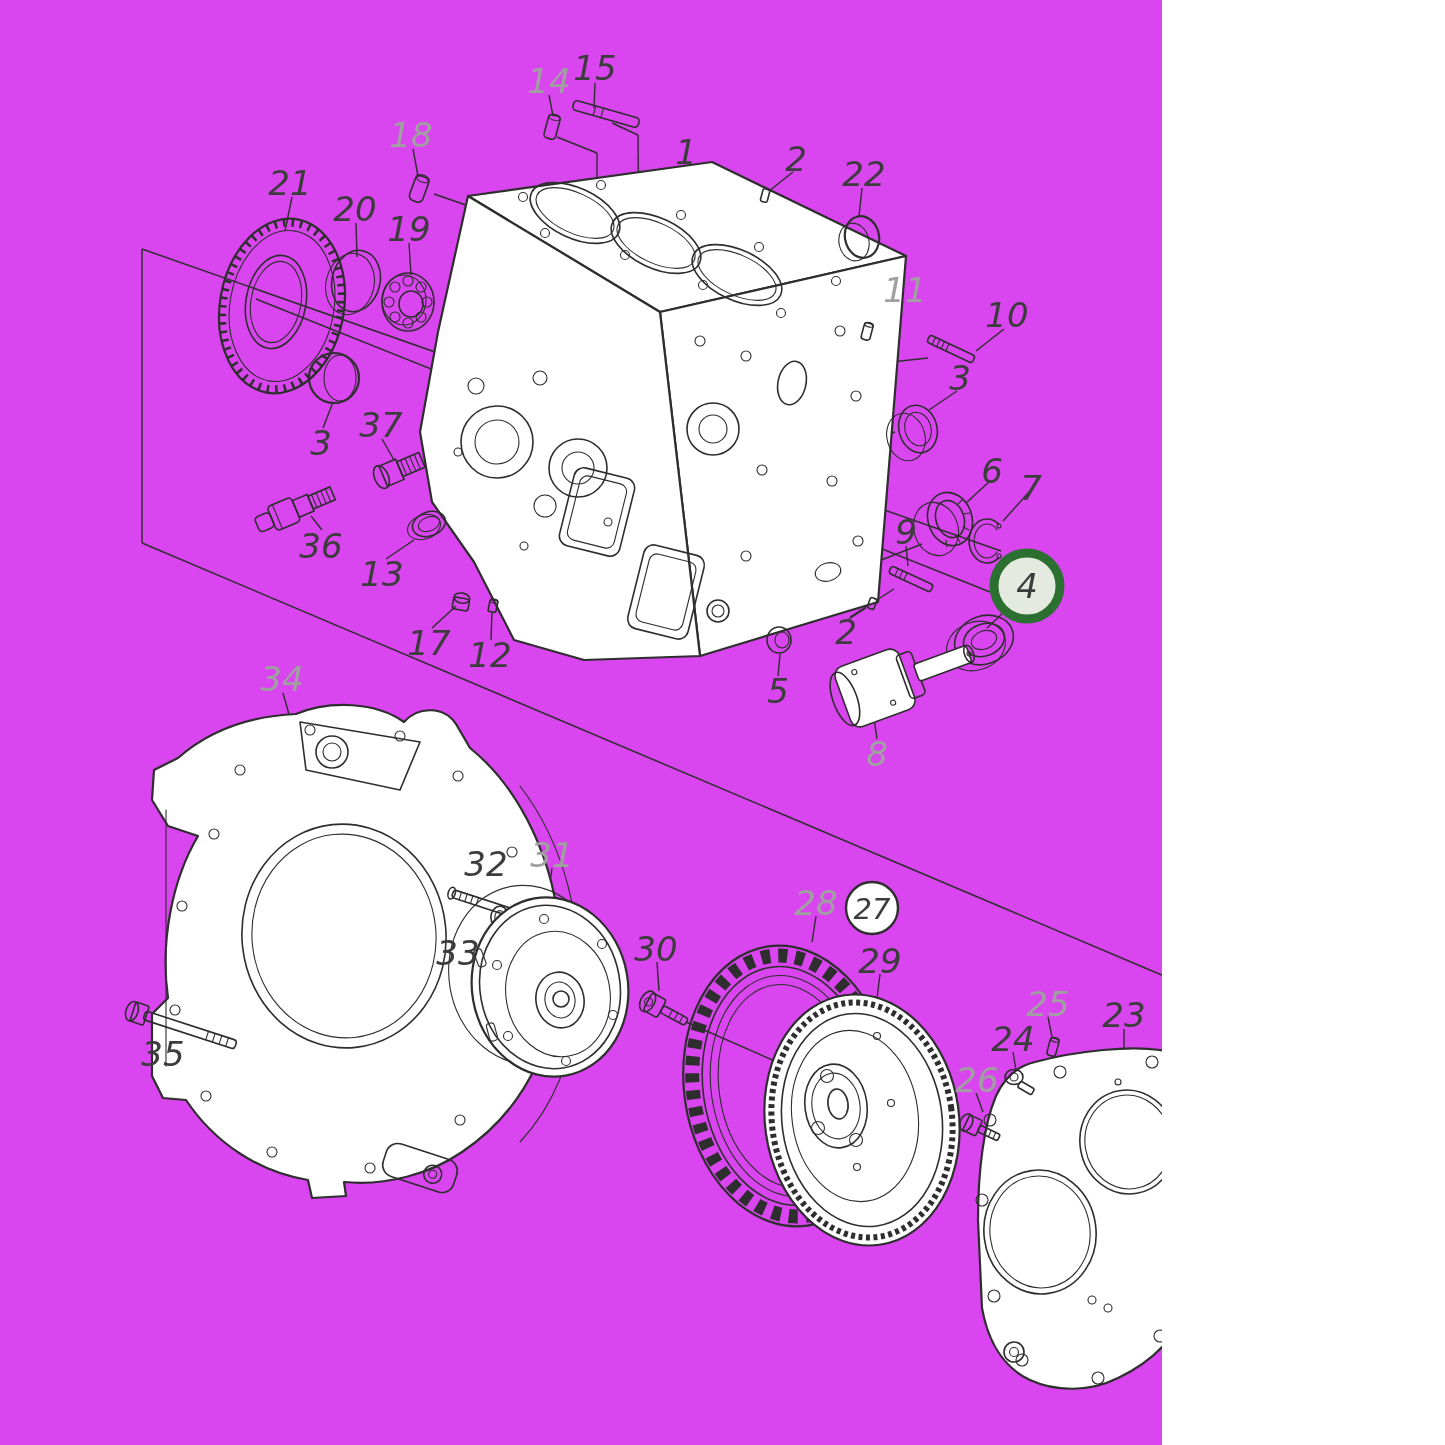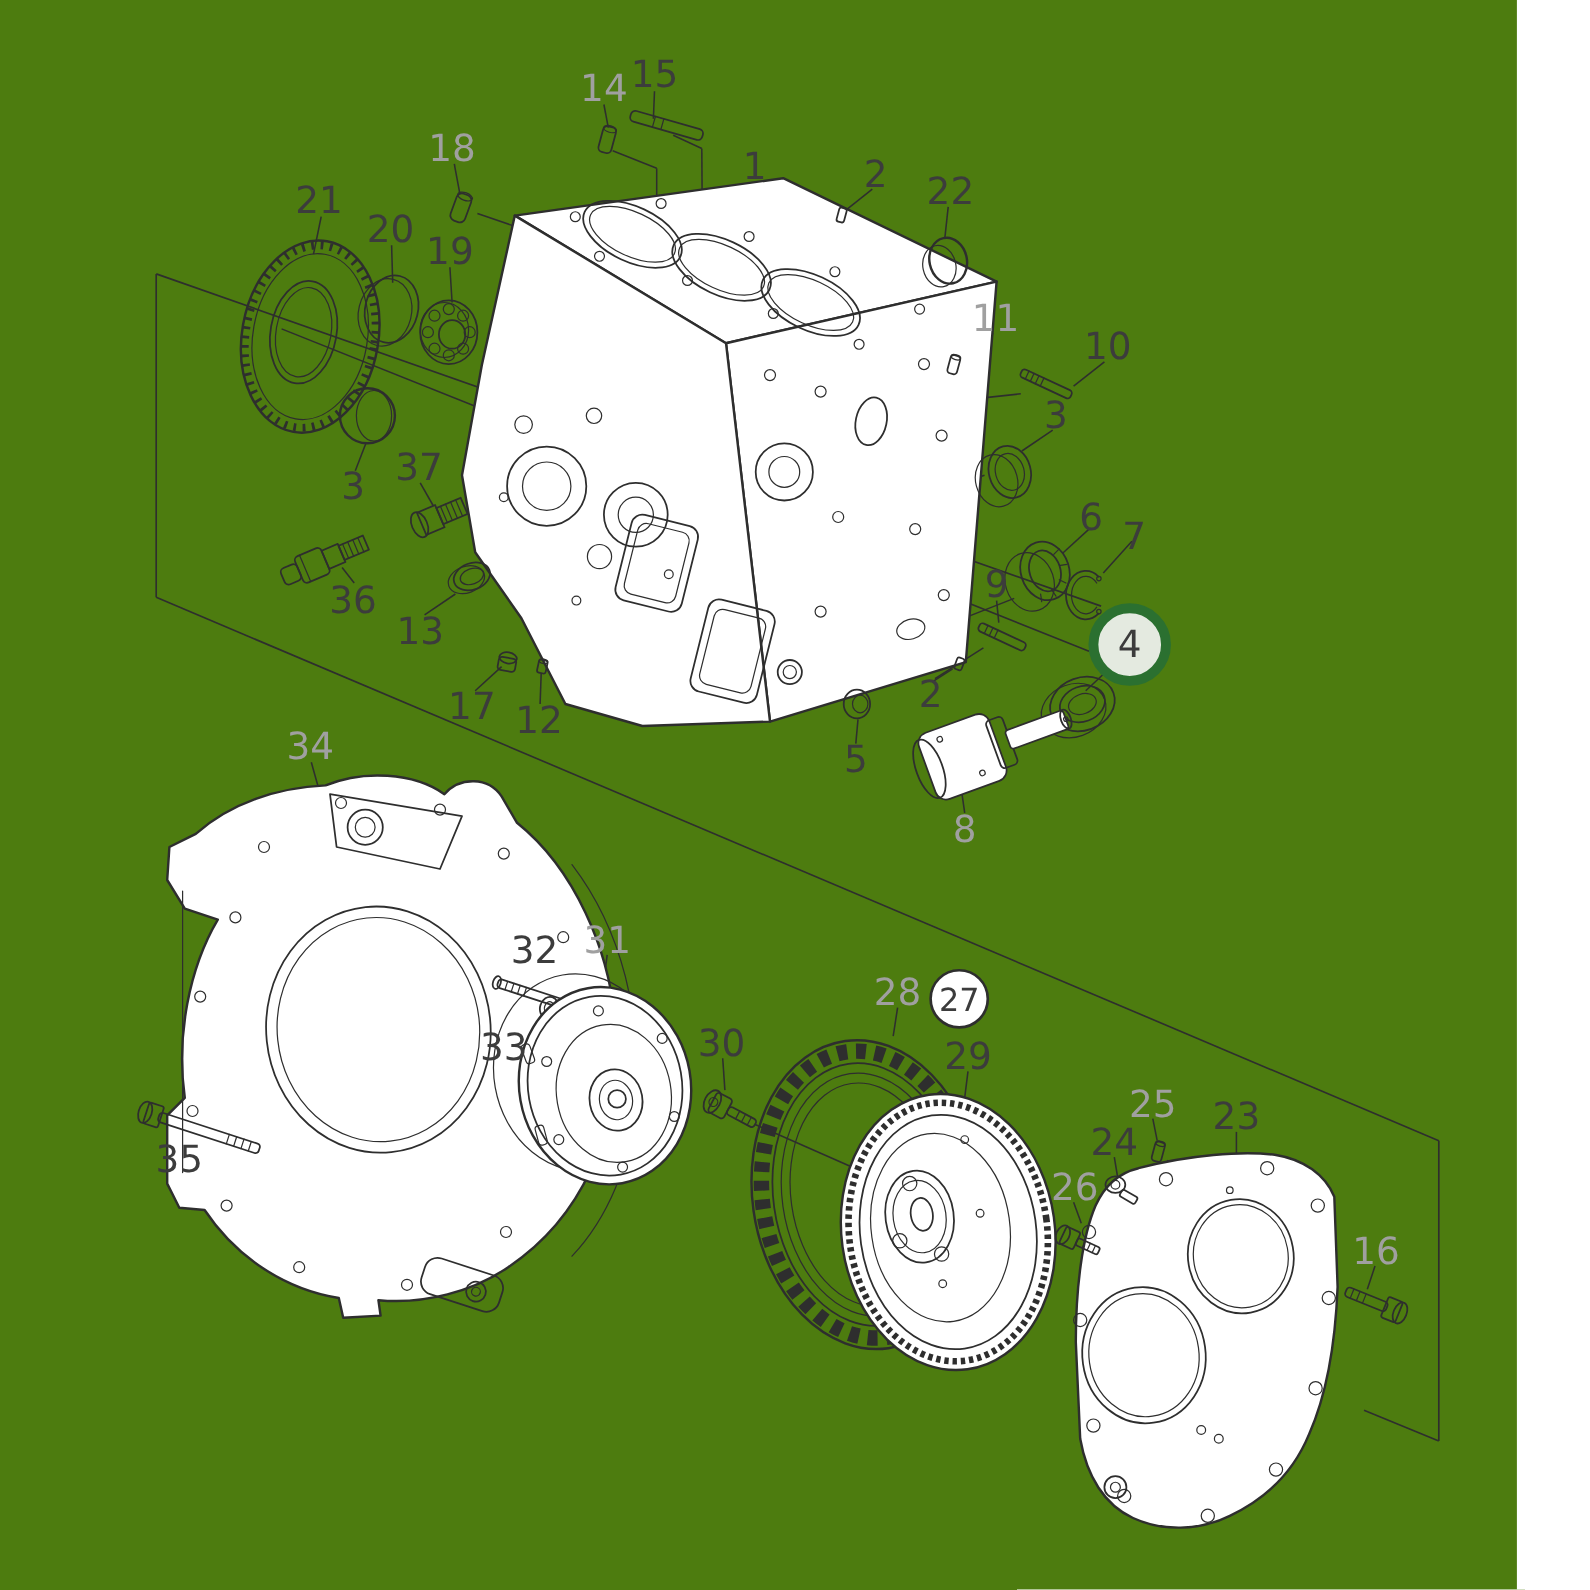--- a/index.html
+++ b/index.html
@@ -1,17 +1,17 @@
 <!DOCTYPE html>
 <html><head>
 <meta charset="utf-8">
 <style>
   html,body{margin:0;padding:0;background:#ffffff;}
   body{font-family:"DejaVu Sans","Liberation Sans",sans-serif;}
-  .stage{position:relative;width:1379px;height:1445px;background:#4d7c0f;overflow:hidden;}
+  .stage{position:relative;width:1162px;height:1445px;background:#d946ef;overflow:hidden;font-style:italic;}
   svg{display:block}
   
   .a{fill:none;stroke:#2e2e2e;stroke-width:1.6;stroke-linecap:round;stroke-linejoin:round}
   .b{fill:none;stroke:#2e2e2e;stroke-width:2.2;stroke-linecap:round;stroke-linejoin:round}
   .t{fill:none;stroke:#2e2e2e;stroke-width:1.1;stroke-linecap:round;stroke-linejoin:round}
   .wf{fill:#ffffff}
   .teeth{fill:none;stroke:#2e2e2e}
   .lbl{font-family:"DejaVu Sans","Liberation Sans",sans-serif;}
 </style>
 </head>

